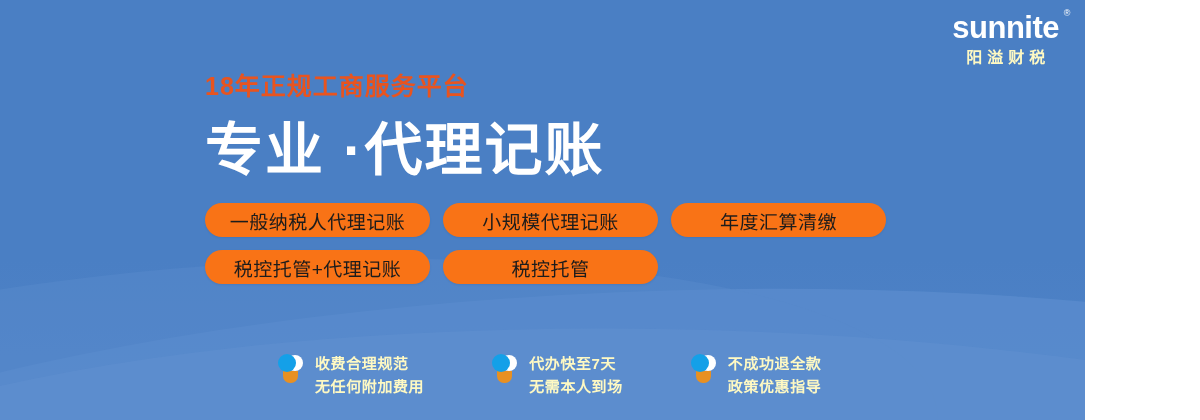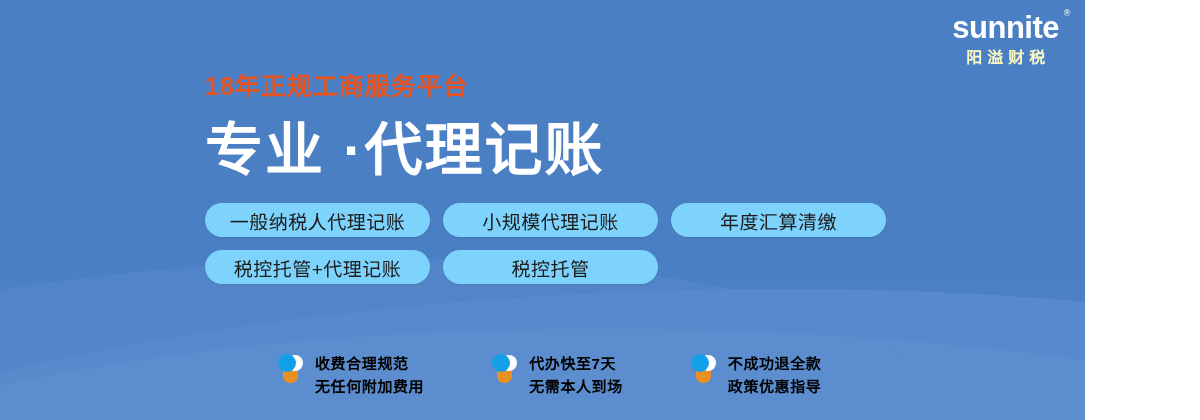--- a/index.html
+++ b/index.html
@@ -124,21 +124,21 @@
     position: absolute;
     left: 205px;
     top: 203px;
     display: grid;
     grid-template-columns: 225px 215px 215px;
     grid-auto-rows: 34px;
     column-gap: 13px;
     row-gap: 13px;
   }
   .pill {
-    background: #7dd3fc;
+    background: #f97316;
     border-radius: 17px;
     display: flex;
     align-items: center;
     justify-content: center;
     padding: 0 14px;
     font-size: 19px;
     font-weight: 500;
     color: #1c1c1c;
     letter-spacing: .5px;
     white-space: nowrap;
@@ -188,21 +188,21 @@
   .feature-icon .bulb-ball {
     position: absolute;
     left: 2px;
     top: 1px;
     width: 18px;
     height: 18px;
     border-radius: 50%;
     background: #14a0e8;
   }
   .feature-text {
-    color: #000000;
+    color: #fef9c3;
     font-size: 15px;
     font-weight: 700;
     line-height: 1.55;
     letter-spacing: .6px;
     white-space: nowrap;
   }
 </style>
 </head>
 <body>
 

